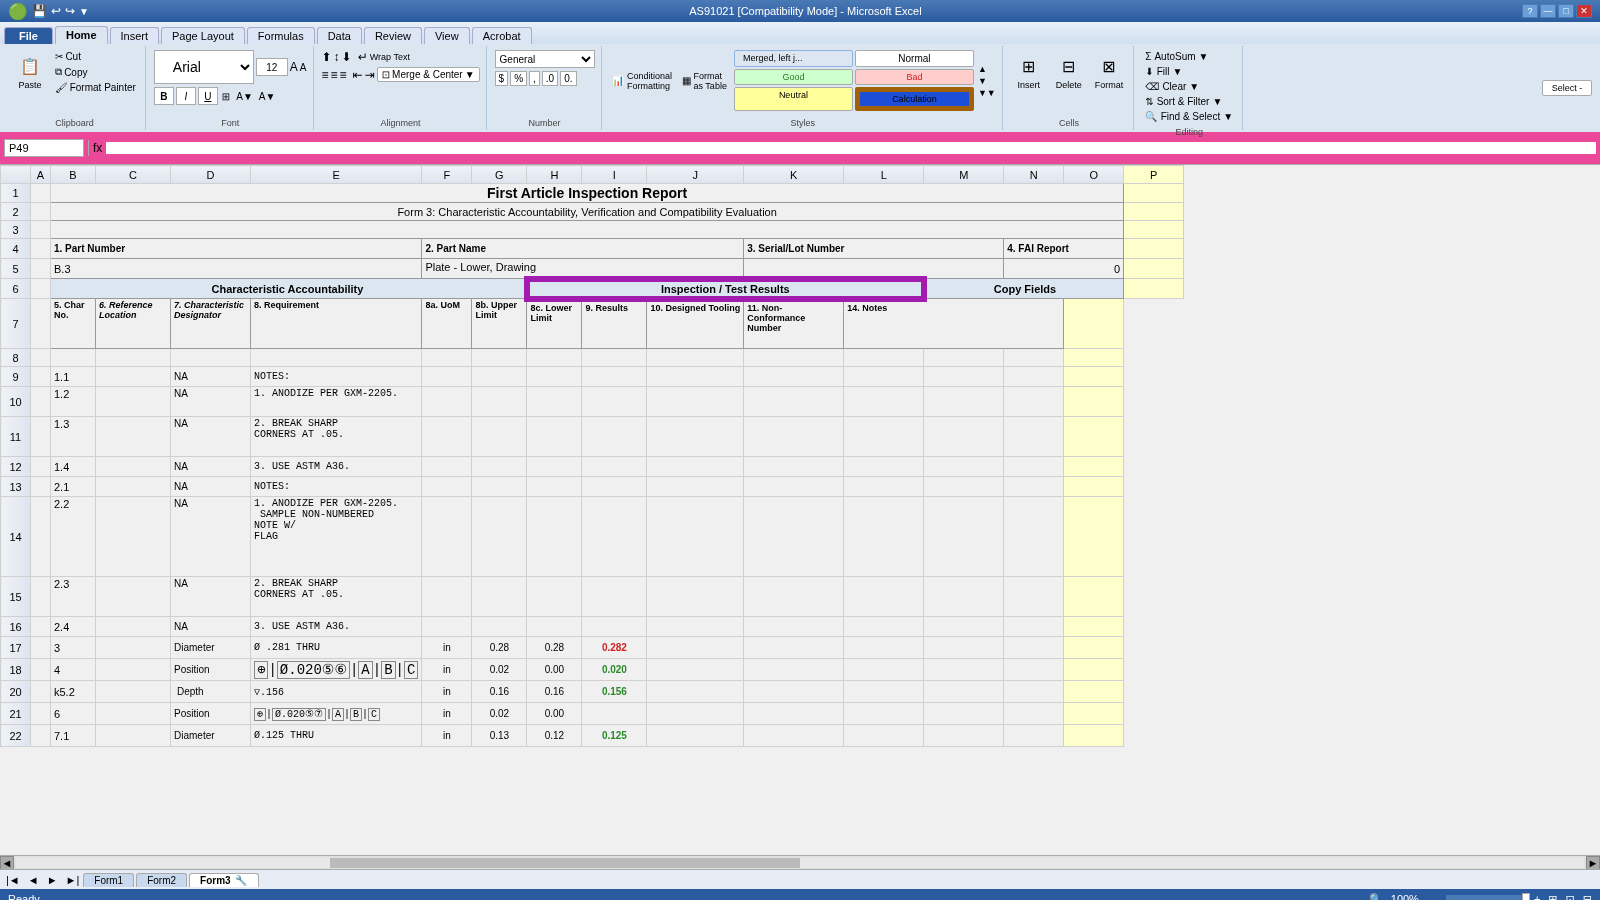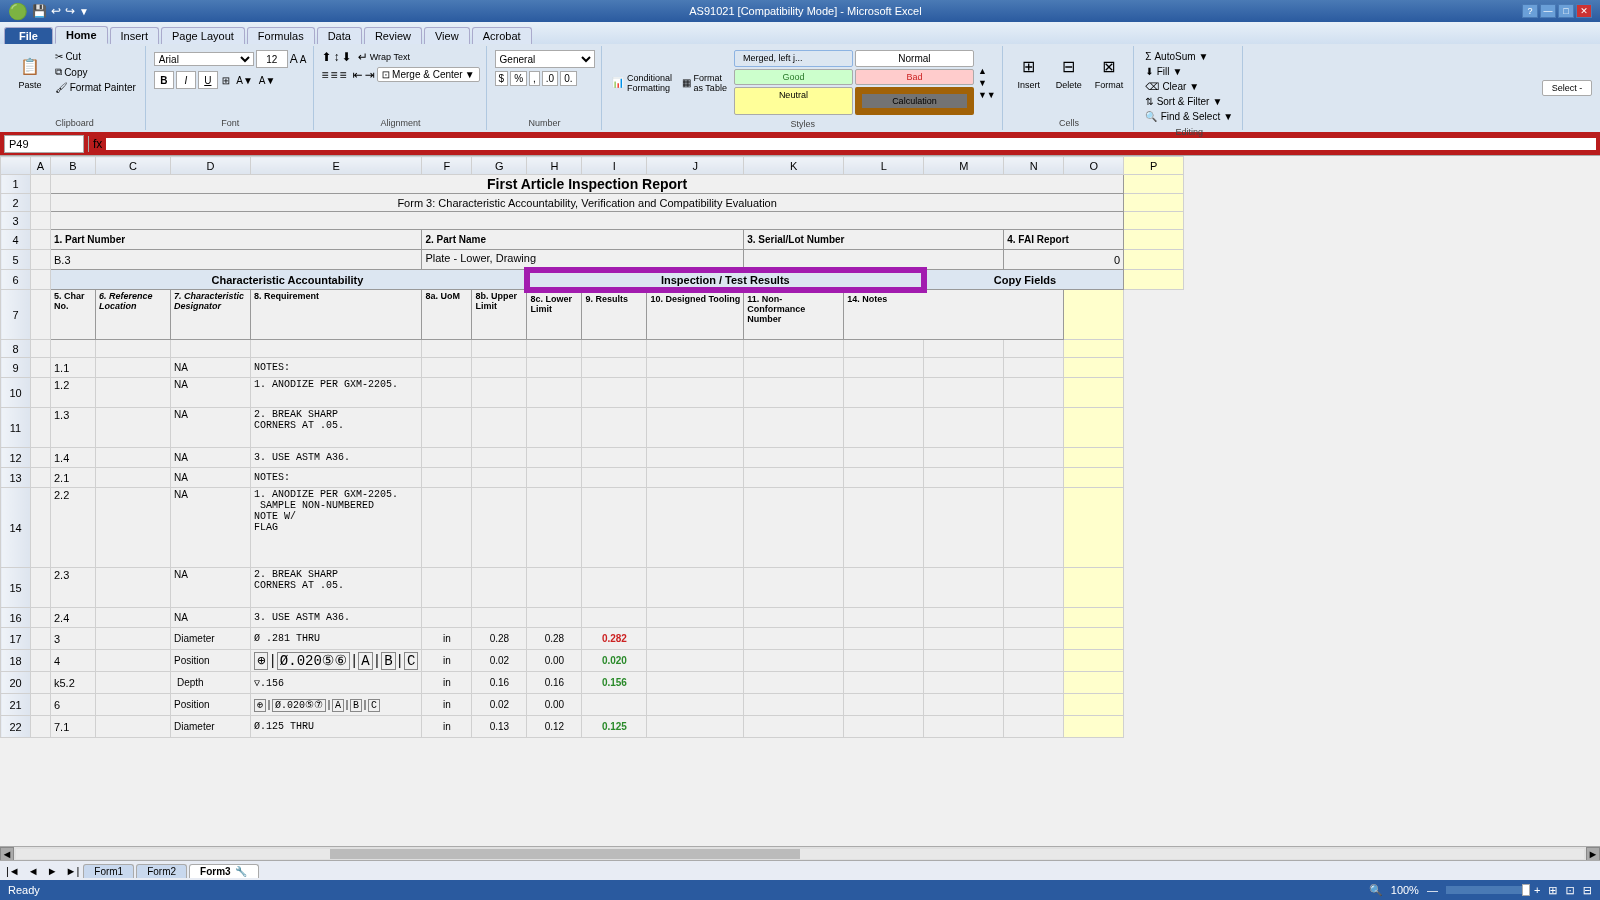--- a/index.html
+++ b/index.html
@@ -114,25 +114,25 @@
       font-size: 10px;
       border: 1px solid #aaa;
       border-radius: 2px;
       cursor: pointer;
       min-width: 90px;
       text-align: center;
     }
 
     
     .formula-bar {
-      background: #b91c1c;
+      background: #ec4899;
       border-bottom: 1px solid #aaa;
       display: flex;
       align-items: center;
-      height: 24px;
+      height: 33px;
       padding: 0 4px;
       gap: 4px;
     }
     .name-box {
       width: 80px;
       border: 1px solid #aaa;
       padding: 1px 4px;
       font-size: 11px;
       height: 18px;
     }
@@ -239,23 +239,23 @@
       justify-content: space-between;
     }
     .font-row {
       display: flex;
       gap: 2px;
       align-items: center;
     }
     .font-select {
       border: 1px solid #aaa;
       background: white;
-      font-size: 10px;
-      height: 14px;
-      padding: 0 0;
+      font-size: 14px;
+      height: 34px;
+      padding: 0 14px;
       cursor: pointer;
     }
     .font-size-box {
       width: 32px;
       border: 1px solid #aaa;
       background: white;
       font-size: 10px;
       height: 18px;
       padding: 0 2px;
       text-align: center;
@@ -463,21 +463,21 @@
             </div>
             <div class="style-cell" style="background:#ccffcc;color:#2a7a2a;border:1px solid #aaa;font-size:9px;">
               <span>Good</span>
             </div>
             <div class="style-cell" style="background:#ffcccc;color:#cc2222;border:1px solid #aaa;font-size:9px;">
               <span>Bad</span>
             </div>
             <div class="style-cell" style="background:#ffff99;border:1px solid #aaa;font-size:9px;">
               <span>Neutral</span>
             </div>
-            <div class="style-cell" style="background:#737373;border:7px solid #a16207;font-size:9px;">
+            <div class="style-cell" style="background:#1d4ed8;border:5px solid #a16207;font-size:9px;">
               <span>Calculation</span>
             </div>
           </div>
         </div>
         <div style="display:flex;flex-direction:column;justify-content:flex-start;gap:2px;">
           <span style="cursor:pointer;font-size:9px;">▲</span>
           <span style="cursor:pointer;font-size:9px;">▼</span>
           <span style="cursor:pointer;font-size:9px;">▼▼</span>
         </div>
       </div>

